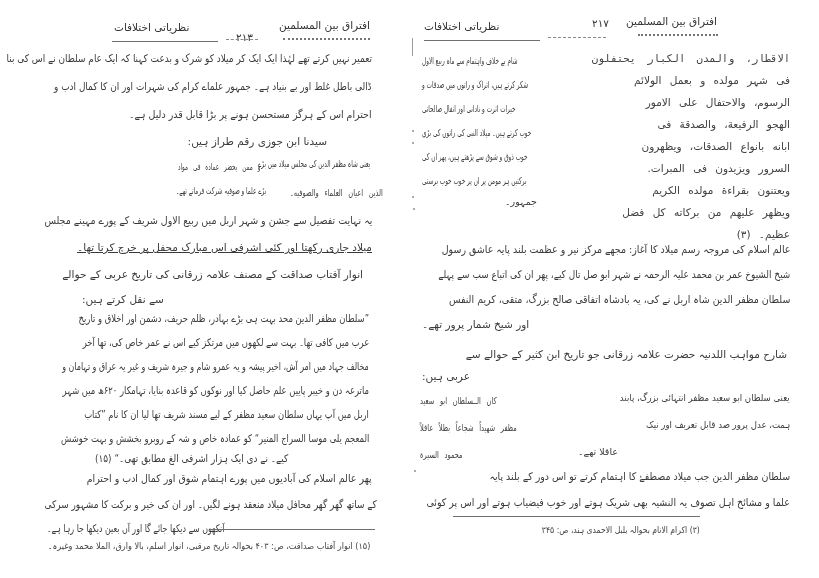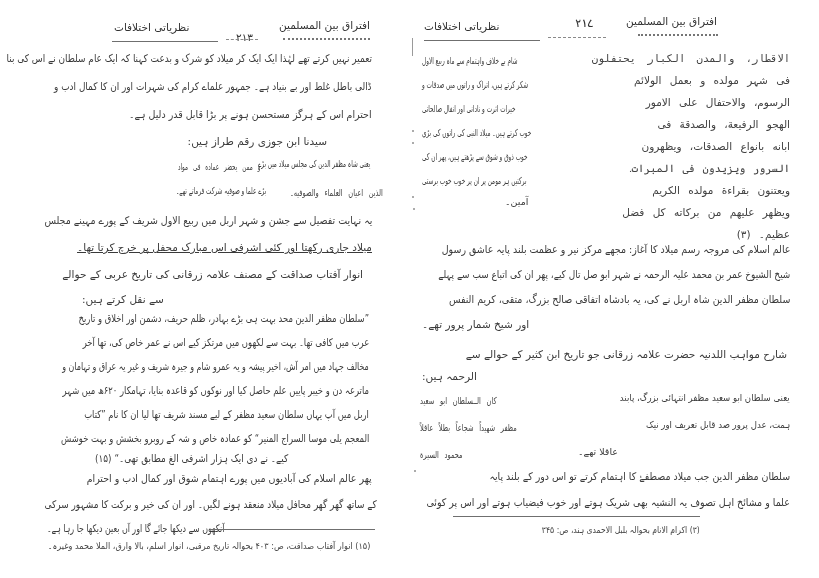--- a/index.html
+++ b/index.html
@@ -71,49 +71,49 @@
 
     <div class="rule" style="top:529px;left:210px;width:165px;"></div>
     <div class="line fn a-r cx90" style="top:541px;right:449px;">(۱۵) انوار آفتاب صداقت، ص: ۴۰۳ بحوالہ تاریخ مرقبی، انوار اسلم، بالا وارق، الملا محمد وغیرہ۔</div>
   </div>
 
   <div>
 
     <div class="line head" style="top:20px;left:424px;">نظریاتی اختلافات</div>
     <div class="rule" style="top:40px;left:424px;width:116px;"></div>
     <div class="rule-dash" style="top:37px;left:548px;width:58px;"></div>
-    <div class="line head" style="top:17px;left:575px;font-family:Liberation Serif, serif;">۲۱۷</div>
+    <div class="line head" style="top:17px;left:592px;">۲۱۷</div>
     <div class="line head a-r" style="top:15px;right:102px;">افتراق بین المسلمین</div>
     <div class="rule-dotted" style="top:34px;left:638px;width:80px;"></div>
 
     <div class="line naskh a-r" style="top:52px;right:29px;font-family:Liberation Mono, monospace;">الاقطار، والمدن الكبار يحتفلون</div>
     <div class="line naskh a-r" style="top:74px;right:29px;">فى شہر مولده و بعمل الولائم</div>
     <div class="line naskh a-r" style="top:96px;right:29px;">الرسوم، والاحتفال على الامور</div>
     <div class="line naskh a-r" style="top:118px;right:29px;">الهجو الرفيعة، والصدقة فى</div>
     <div class="line naskh a-r" style="top:140px;right:29px;margin-left:28px;">ابانه بانواع الصدقات، ويظهرون</div>
-    <div class="line naskh a-r" style="top:162px;right:29px;font-family:Liberation Serif, serif;">السرور ويزيدون فى المبرات.</div>
+    <div class="line naskh a-r" style="top:162px;right:29px;">السرور ويزيدون فى المبرات.</div>
     <div class="line naskh a-r" style="top:184px;right:29px;">ويعتنون بقراءة مولده الكريم</div>
     <div class="line naskh a-r" style="top:206px;right:29px;">ويظهر عليهم من بركاته كل فضل</div>
     <div class="line naskh a-r" style="top:228px;right:29px;">عظيم۔ (۳)</div>
 
     <div class="line urdu sm a-l cx60" style="top:55px;left:422px;">شام بے خلاف واہتمام سے ماہ ربیع الاول</div>
     <div class="line urdu sm a-l cx60" style="top:79px;left:422px;">شکر کرتے ہیں، اتراک و راتوں میں صدقات و</div>
     <div class="line urdu sm a-l cx60" style="top:103px;left:422px;">خیرات اثرت و نادانی اور انفال صالحاتی</div>
     <div class="line urdu sm a-l cx60" style="top:127px;left:422px;">خوب کرتے ہیں۔ میلاد النبی کی راتوں کی بڑی</div>
     <div class="line urdu sm a-l cx60" style="top:151px;left:422px;">خوب ذوق و شوق سے پڑھتے ہیں، پھر ان کی</div>
     <div class="line urdu sm a-l cx60" style="top:175px;left:422px;">برکتیں ہر مومن پر ان پر خوب خوب برستی</div>
-    <div class="line urdu sm a-l" style="top:196px;left:505px;">آمین۔</div>
+    <div class="line urdu sm a-l" style="top:196px;left:505px;">جمہور۔</div>
 
     <div class="line urdu a-r cx90" style="top:243px;right:29px;">عالم اسلام کی مروجہ رسم میلاد کا آغاز: مجھے مرکز نیر و عظمت بلند پایہ عاشق رسول</div>
     <div class="line urdu a-r cx85" style="top:268px;right:29px;">شیخ الشیوخ عمر بن محمد علیہ الرحمہ نے شہر ابو صل تال کیے، پھر ان کی اتباع سب سے پہلے</div>
     <div class="line urdu a-r cx90" style="top:293px;right:29px;">سلطان مظفر الدین شاہ اربل نے کی، یہ بادشاہ اتفاقی صالح بزرگ، متقی، کریم النفس</div>
     <div class="line urdu a-l" style="top:318px;left:422px;">اور شیخ شمار پرور تھے۔</div>
 
     <div class="line urdu a-r" style="top:328px;right:32px;margin-top:20px;">شارح مواہب اللدنیہ حضرت علامہ زرقانی جو تاریخ ابن کثیر کے حوالے سے</div>
-    <div class="line urdu a-l" style="top:370px;left:422px;">الرحمہ ہیں:</div>
+    <div class="line urdu a-l" style="top:370px;left:422px;">عربی ہیں:</div>
 
     <div class="line naskh sm a-l cx70" style="top:395px;left:420px;">كان الــسلطان ابو سعيد</div>
     <div class="line urdu sm a-r cx90" style="top:392px;right:29px;">یعنی سلطان ابو سعید مظفر انتہائی بزرگ، پابند</div>
     <div class="line naskh sm a-l cx70" style="top:422px;left:420px;">مظفر شهيداً شجاعاً بطلاً عاقلاً</div>
     <div class="line urdu sm a-r cx90" style="top:419px;right:29px;">ہمت، عدل پرور صد قابل تعریف اور نیک</div>
     <div class="line naskh sm a-l cx70" style="top:449px;left:420px;">محمود السيرة</div>
     <div class="line urdu sm a-l" style="top:446px;left:578px;">عاقلا تھے۔</div>
 
     <div class="line urdu a-r cx90" style="top:470px;right:29px;">سلطان مظفر الدین جب میلاد مصطفےٰ کا اہتمام کرتے تو اس دور کے بلند پایہ</div>
     <div class="line urdu a-r cx90" style="top:496px;right:29px;">علما و مشائخ اہل تصوف یہ النشیہ بھی شریک ہوتے اور خوب فیضیاب ہوتے اور اس پر کوئی</div>

